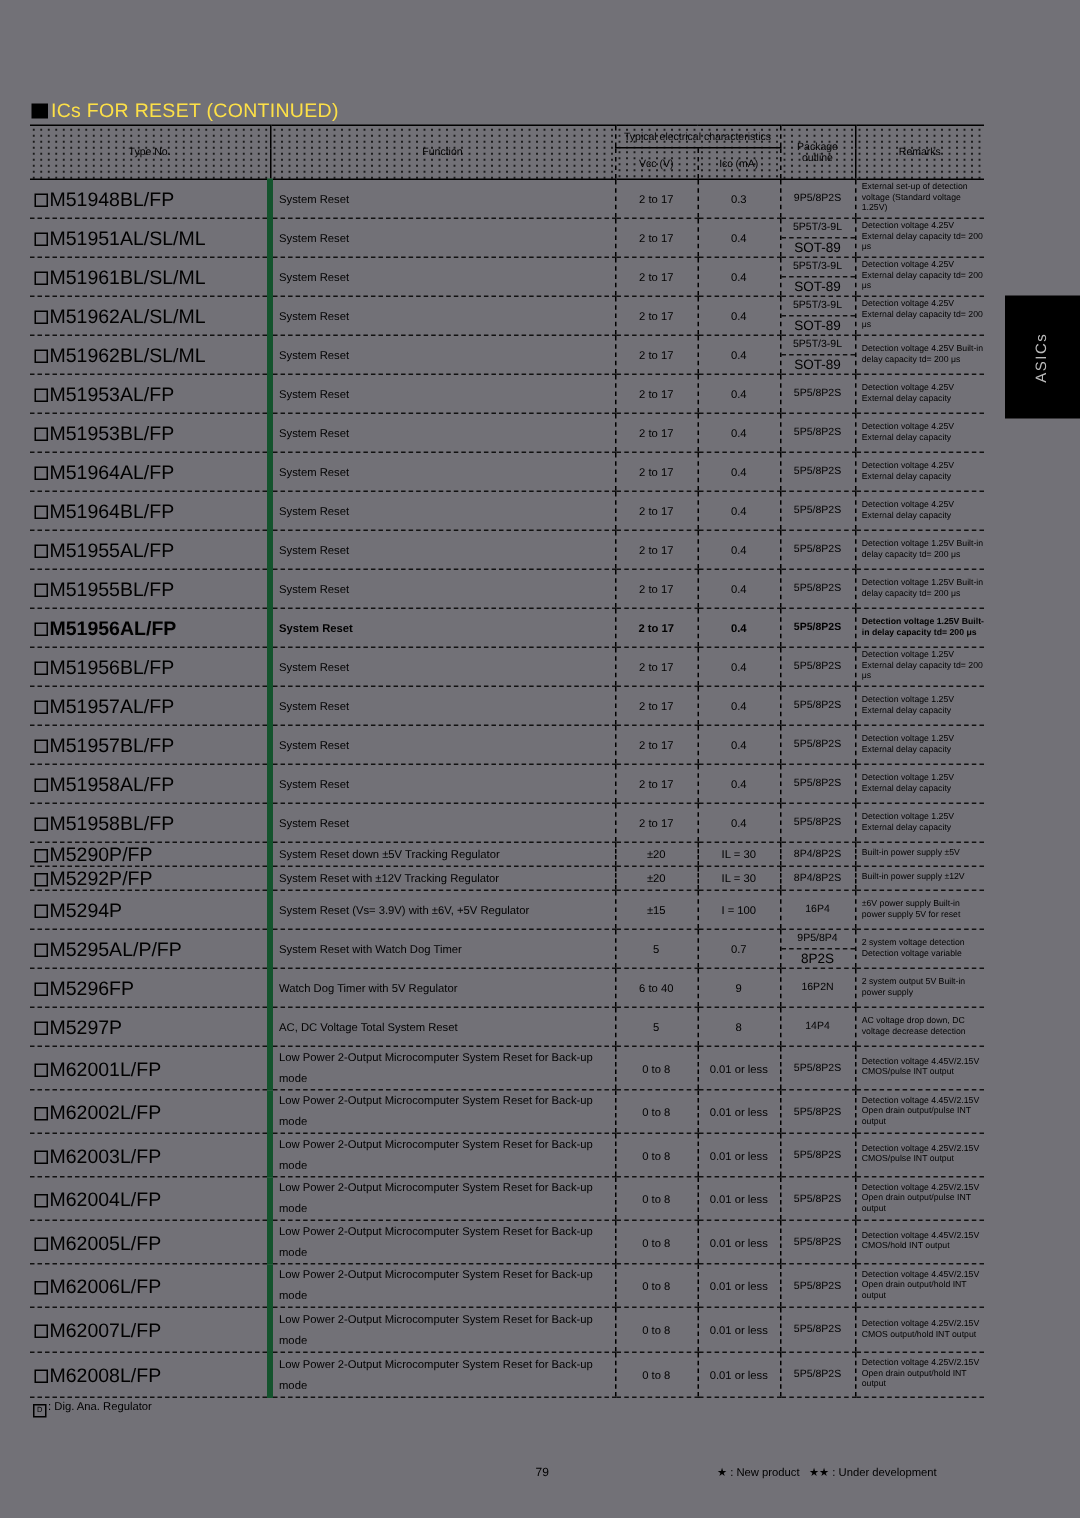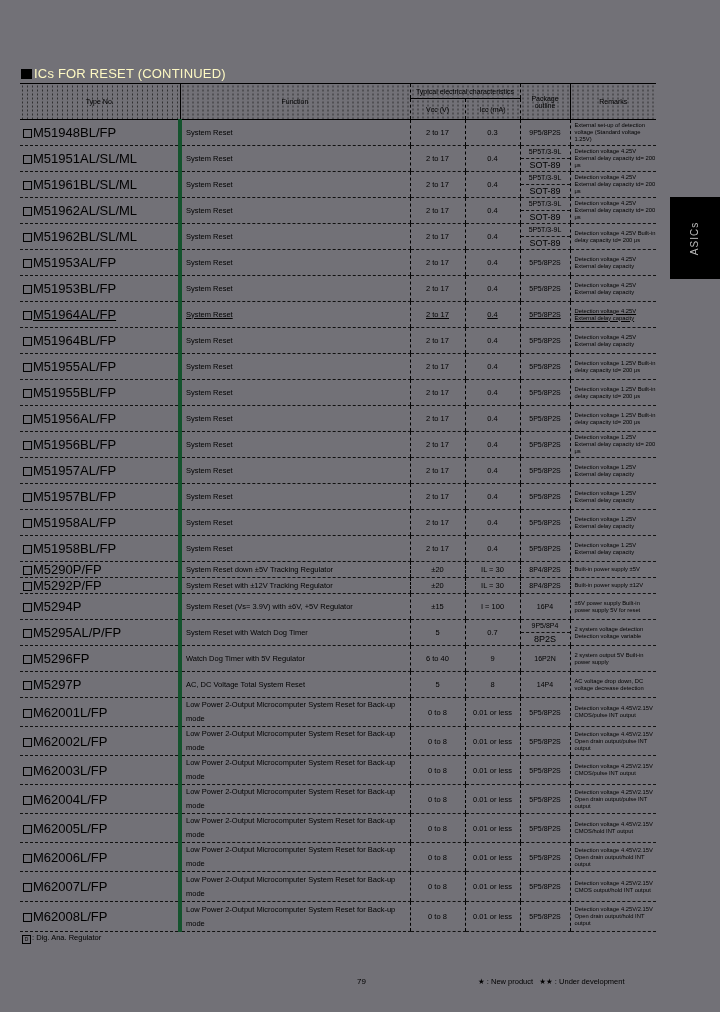--- a/index.html
+++ b/index.html
@@ -3,21 +3,21 @@
   <meta charset="utf-8">
   <style>
     html, body { margin: 0; padding: 0; }
     body {
       width: 720px; height: 1012px; background: #727177;
       font-family: "Liberation Sans", sans-serif; color: #000;
       position: relative; overflow: hidden;
     }
     .title {
       position: absolute; left: 21px; top: 66px;
-      font-size: 13px; letter-spacing: 0.2px; color: #fef9c3;
+      font-size: 13px; letter-spacing: 0.2px; color: #fde047;
     }
     .title .sq { display: inline-block; width: 11px; height: 10px; background: #000; margin-right: 2px; vertical-align: -1px; }
     table.spec {
       position: absolute; left: 20px; top: 83px; width: 636px;
       border-collapse: collapse; table-layout: fixed;
       font-size: 7.5px;
     }
     table.spec th {
       font-weight: normal; font-size: 7px; height: 18px;
       border-bottom: 1.5px solid #000; text-align: center;
@@ -132,21 +132,21 @@
         <td class="rem">Detection voltage 4.25V External delay capacity</td>
       </tr>
       <tr style="height: 26px;">
         <td class="type"><span class="mark"></span><span>M51953BL/FP</span></td>
         <td class="func">System Reset</td>
         <td class="vcc">2 to 17</td>
         <td class="icc">0.4</td>
         <td class="pkg">5P5/8P2S</td>
         <td class="rem">Detection voltage 4.25V External delay capacity</td>
       </tr>
-      <tr style="height: 26px; text-decoration: underline;">
+      <tr style="height: 26px;">
         <td class="type"><span class="mark"></span><span>M51964AL/FP</span></td>
         <td class="func">System Reset</td>
         <td class="vcc">2 to 17</td>
         <td class="icc">0.4</td>
         <td class="pkg">5P5/8P2S</td>
         <td class="rem">Detection voltage 4.25V External delay capacity</td>
       </tr>
       <tr style="height: 26px; margin-top: 44px;">
         <td class="type"><span class="mark"></span><span>M51964BL/FP</span></td>
         <td class="func">System Reset</td>
@@ -164,21 +164,21 @@
         <td class="rem">Detection voltage 1.25V Built-in delay capacity td= 200 μs</td>
       </tr>
       <tr style="height: 26px;">
         <td class="type"><span class="mark"></span><span>M51955BL/FP</span></td>
         <td class="func">System Reset</td>
         <td class="vcc">2 to 17</td>
         <td class="icc">0.4</td>
         <td class="pkg">5P5/8P2S</td>
         <td class="rem">Detection voltage 1.25V Built-in delay capacity td= 200 μs</td>
       </tr>
-      <tr style="height: 26px;">
+      <tr style="height: 26px; font-weight: bold;">
         <td class="type"><span class="mark"></span><span>M51956AL/FP</span></td>
         <td class="func">System Reset</td>
         <td class="vcc">2 to 17</td>
         <td class="icc">0.4</td>
         <td class="pkg">5P5/8P2S</td>
         <td class="rem">Detection voltage 1.25V Built-in delay capacity td= 200 μs</td>
       </tr>
       <tr style="height: 26px;">
         <td class="type"><span class="mark"></span><span>M51956BL/FP</span></td>
         <td class="func">System Reset</td>

